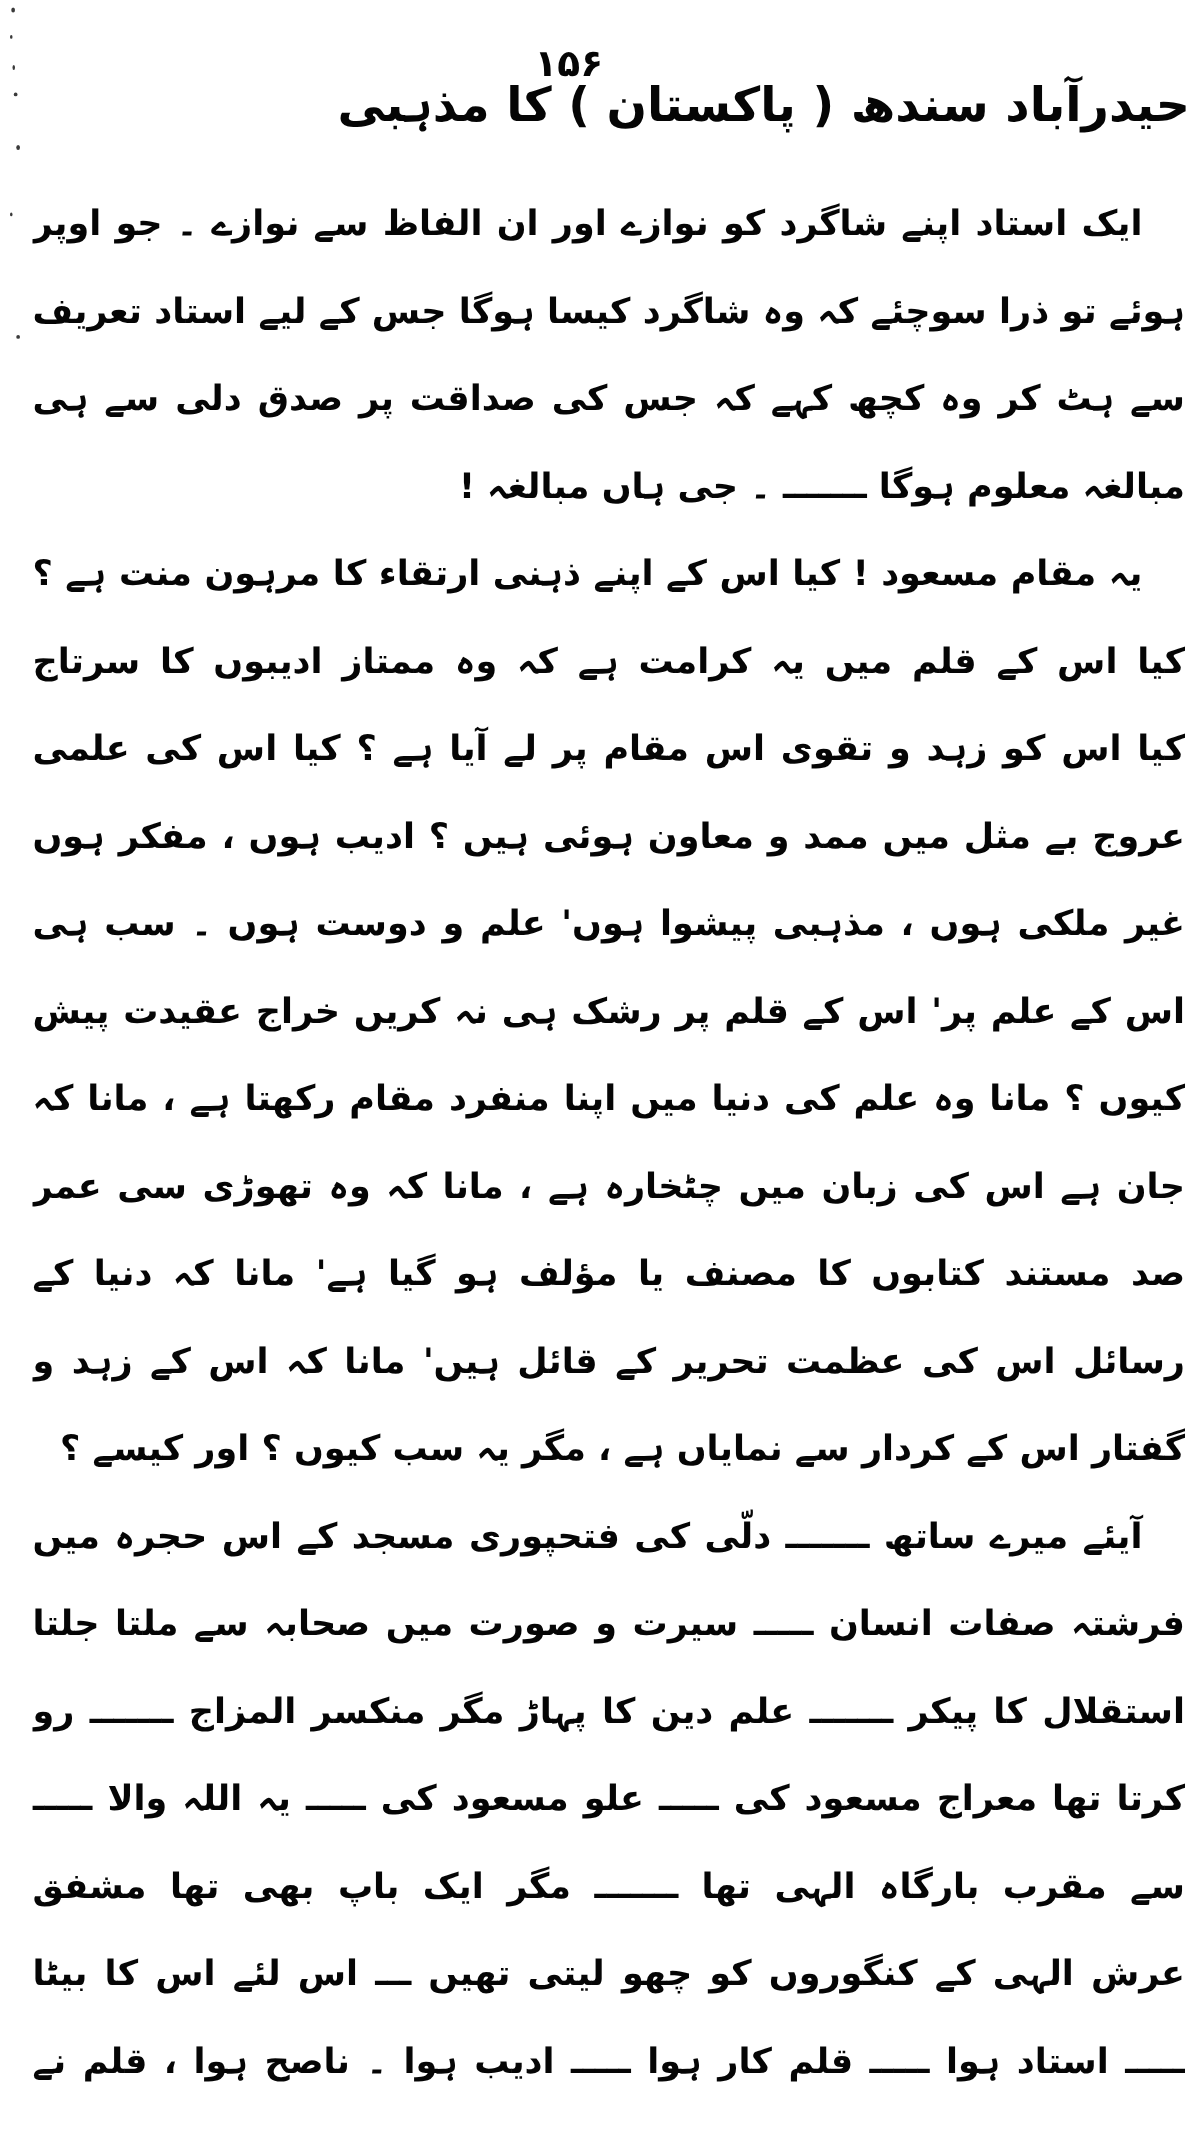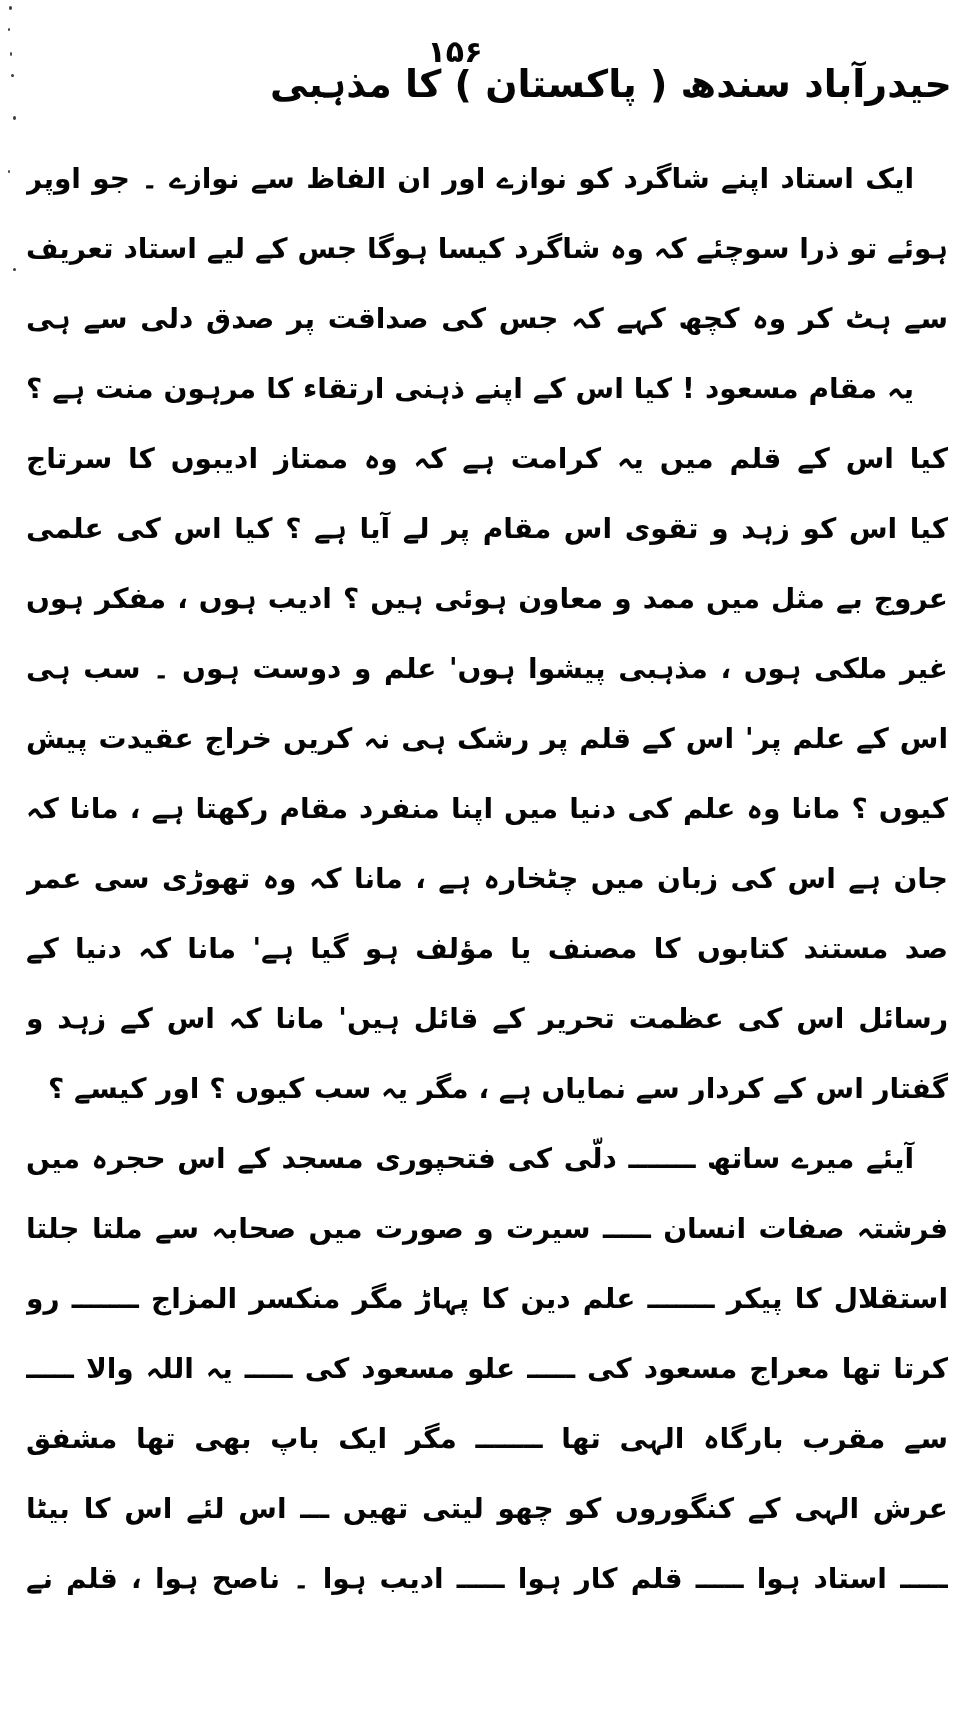--- a/index.html
+++ b/index.html
@@ -89,20 +89,21 @@
   </div>
 
   <div class="page-number">۱۵۶</div>
 
   <div class="heading" dir="rtl">حیدرآباد سندھ ( پاکستان ) کا مذہبی</div>
 
   <div class="text-block" id="text-block" dir="rtl">
       <div class="line para-start">ایک استاد اپنے شاگرد کو نوازے اور ان الفاظ سے نوازے ۔ جو اوپر درج</div>
       <div class="line full">ہوئے تو ذرا سوچئے کہ وہ شاگرد کیسا ہوگا جس کے لیے استاد تعریف میں اپنے مقام</div>
       <div class="line full">سے ہٹ کر وہ کچھ کہے کہ جس کی صداقت پر صدق دلی سے ہی یقین کیا جا سکتا ہے ورنہ</div>
+      <div class="line end">مبالغہ معلوم ہوگا ـــــــ ۔ جی ہاں مبالغہ !</div>
       <div class="line para-start">یہ مقام مسعود ! کیا اس کے اپنے ذہنی ارتقاء کا مرہون منت ہے ؟ ۔</div>
       <div class="line full">کیا اس کے قلم میں یہ کرامت ہے کہ وہ ممتاز ادیبوں کا سرتاج دکھائی دیتا ہے ؟</div>
       <div class="line full">کیا اس کو زہد و تقوی اس مقام پر لے آیا ہے ؟ کیا اس کی علمی لیاقتیں اس کے</div>
       <div class="line full">عروج بے مثل میں ممد و معاون ہوئی ہیں ؟ ادیب ہوں ، مفکر ہوں ، ملکی ہوں'</div>
       <div class="line full">غیر ملکی ہوں ، مذہبی پیشوا ہوں' علم و دوست ہوں ۔ سب ہی ایک زبان ہو کر</div>
       <div class="line full">اس کے علم پر' اس کے قلم پر رشک ہی نہ کریں خراج عقیدت پیش کریں ـــــــ</div>
       <div class="line full">کیوں ؟ مانا وہ علم کی دنیا میں اپنا منفرد مقام رکھتا ہے ، مانا کہ اس کے قلم میں</div>
       <div class="line full">جان ہے اس کی زبان میں چٹخارہ ہے ، مانا کہ وہ تھوڑی سی عمر میں زائد از ایک</div>
       <div class="line full">صد مستند کتابوں کا مصنف یا مؤلف ہو گیا ہے' مانا کہ دنیا کے بہترین مذہبی ادبی</div>
       <div class="line full">رسائل اس کی عظمت تحریر کے قائل ہیں' مانا کہ اس کے زہد و اتقا کا اظہار اس کی</div>

